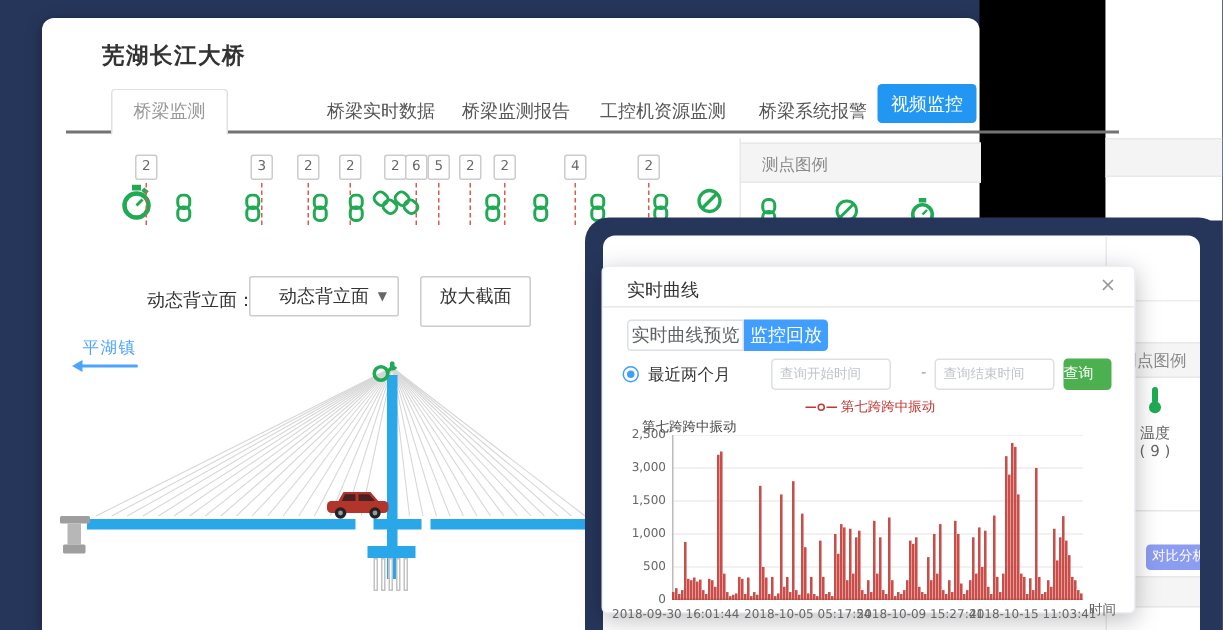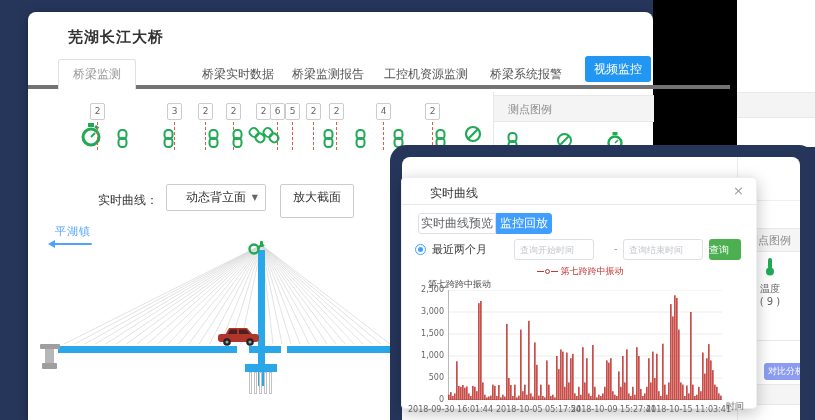--- a/index.html
+++ b/index.html
@@ -5,21 +5,21 @@
   * { margin:0; padding:0; box-sizing:border-box; }
   html,body { width:815px; height:420px; background:#1b2742; }
   body { font-family:"DejaVu Sans","Liberation Sans",sans-serif; }
   #stage { position:relative; width:815px; height:420px; background:#26365b; overflow:hidden; }
   .abs { position:absolute; }
 
   
   #main-window { left:28px; top:12px; width:625px; height:408px; background:#fff;
                  border-radius:8px 8px 0 0; box-shadow:0 2px 10px rgba(0,0,0,.35); }
   #mw-title { left:40px; top:16px; font-size:15px; font-weight:bold; color:#333; letter-spacing:1px; }
-  #tab-bar { left:0; top:40px; width:702px; height:37px; border-bottom:4px solid #737373; }
+  #tab-bar { left:16px; top:40px; width:702px; height:37px; border-bottom:2px solid #737373; }
   .tab { position:absolute; top:8px; font-size:12px; color:#555; padding:6px 14px; cursor:pointer; }
   .tab.active { border:1px solid #e0e0e0; border-bottom:1px solid #fff; background:#fff;
                 color:#999; border-radius:3px 3px 0 0; top:7px; height:31px; }
   #video-btn { left:557px; top:44px; width:66px; height:26px; background:#2196f3; color:#fff;
                font-size:12px; text-align:center; line-height:26px; border-radius:3px; cursor:pointer; }
 
   
   #sensor-strip { left:0; top:77px; width:490px; height:73px; }
   .badge { position:absolute; top:14px; width:15px; height:17px; border:1px solid #ccc; background:#fff;
            font-size:9px; color:#666; text-align:center; line-height:15px; border-radius:2px; }
@@ -85,21 +85,21 @@
                  font-size:9px; text-align:center; line-height:17px; border-radius:3px; cursor:pointer; white-space:nowrap; }
   #rp-listrow { position:absolute; left:0; top:227px; width:63px; height:21px; background:#f5f5f5;
                 border-top:1px solid #e8e8e8; border-bottom:1px solid #e8e8e8; font-size:11px; color:#666;
                 line-height:21px; white-space:nowrap; overflow:visible; }
   #rp-listrow span { position:absolute; left:-64px; white-space:nowrap; }
 
   
   #modal { left:401px; top:177px; width:356px; height:232px; background:#fff; border:1px solid #ebeef5;
            border-radius:4px; box-shadow:0 4px 16px rgba(0,0,0,.25); z-index:50; }
   #modal-header { position:absolute; left:0; top:0; width:100%; height:27px; border-bottom:1px solid #e8e8e8; }
-  #modal-title { position:absolute; left:28px; top:7px; font-size:12px; color:#333; }
+  #modal-title { position:absolute; left:16px; top:7px; font-size:12px; color:#333; }
   #modal-close { position:absolute; right:12px; top:5px; font-size:13px; color:#999; cursor:pointer; }
   .mtab { position:absolute; top:35px; height:21px; font-size:12px; line-height:19px; text-align:center; cursor:pointer; }
   #mtab-preview { left:16px; width:78px; border:1px solid #dcdfe6; color:#606266; border-radius:3px 0 0 3px; background:#fff; }
   #mtab-playback { left:94px; width:56px; border:1px solid #409eff; background:#409eff; color:#fff; border-radius:0 3px 3px 0; }
   #radio-outer { position:absolute; left:13px; top:66px; width:11px; height:11px; border:1px solid #409eff; border-radius:50%; }
   #radio-dot { position:absolute; left:2px; top:2px; width:5px; height:5px; background:#409eff; border-radius:50%; }
   #radio-label { position:absolute; left:30px; top:64px; font-size:11px; color:#333; }
   .minput { position:absolute; top:61px; width:80px; height:21px; border:1px solid #dcdfe6; border-radius:3px;
             font-size:9px; color:#606266; padding:0 5px; font-family:inherit; }
   .minput::placeholder { color:#c0c4cc; }
@@ -233,21 +233,21 @@
       <span class="legend-ico" style="left:112px">
         <svg width="18" height="19">
             <rect x="6.5" y="0" width="5" height="3" fill="#1faa53"></rect>
             <circle cx="9" cy="11" r="6.5" fill="none" stroke="#1faa53" stroke-width="2.4"></circle>
             <line x1="9" y1="11" x2="12" y2="8" stroke="#1faa53" stroke-width="1.6"></line>
           </svg>
       </span>
     </div>
 
     <div class="abs" id="section-toolbar">
-      <span id="st-label">实时曲线：</span>
+      <span id="st-label">动态背立面：</span>
       <div id="st-select">
         <span>动态背立面</span>
         <span id="st-caret">▼</span>
       </div>
       <div id="st-zoom">放大截面</div>
     </div>
 
     <div class="abs" id="side-label">平湖镇</div>
     <div class="abs" id="side-arrow">
       <span class="head"></span>

